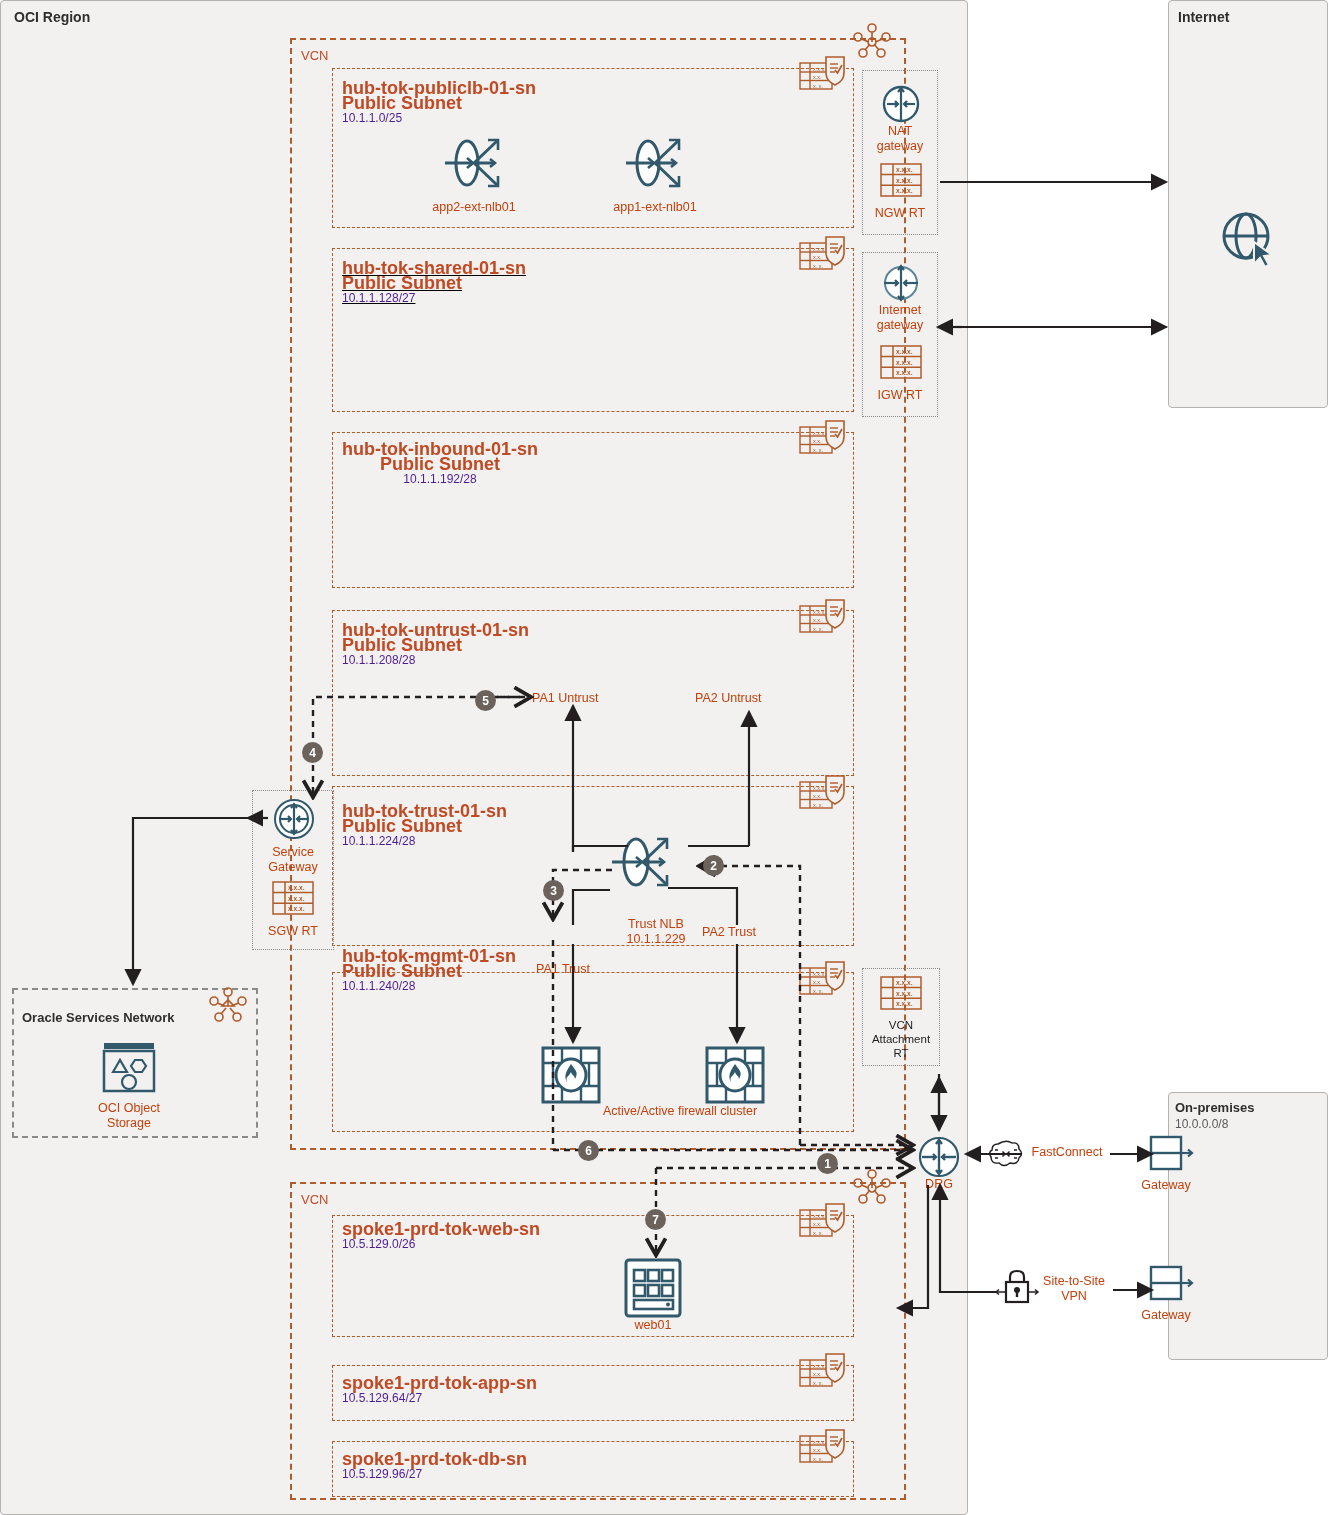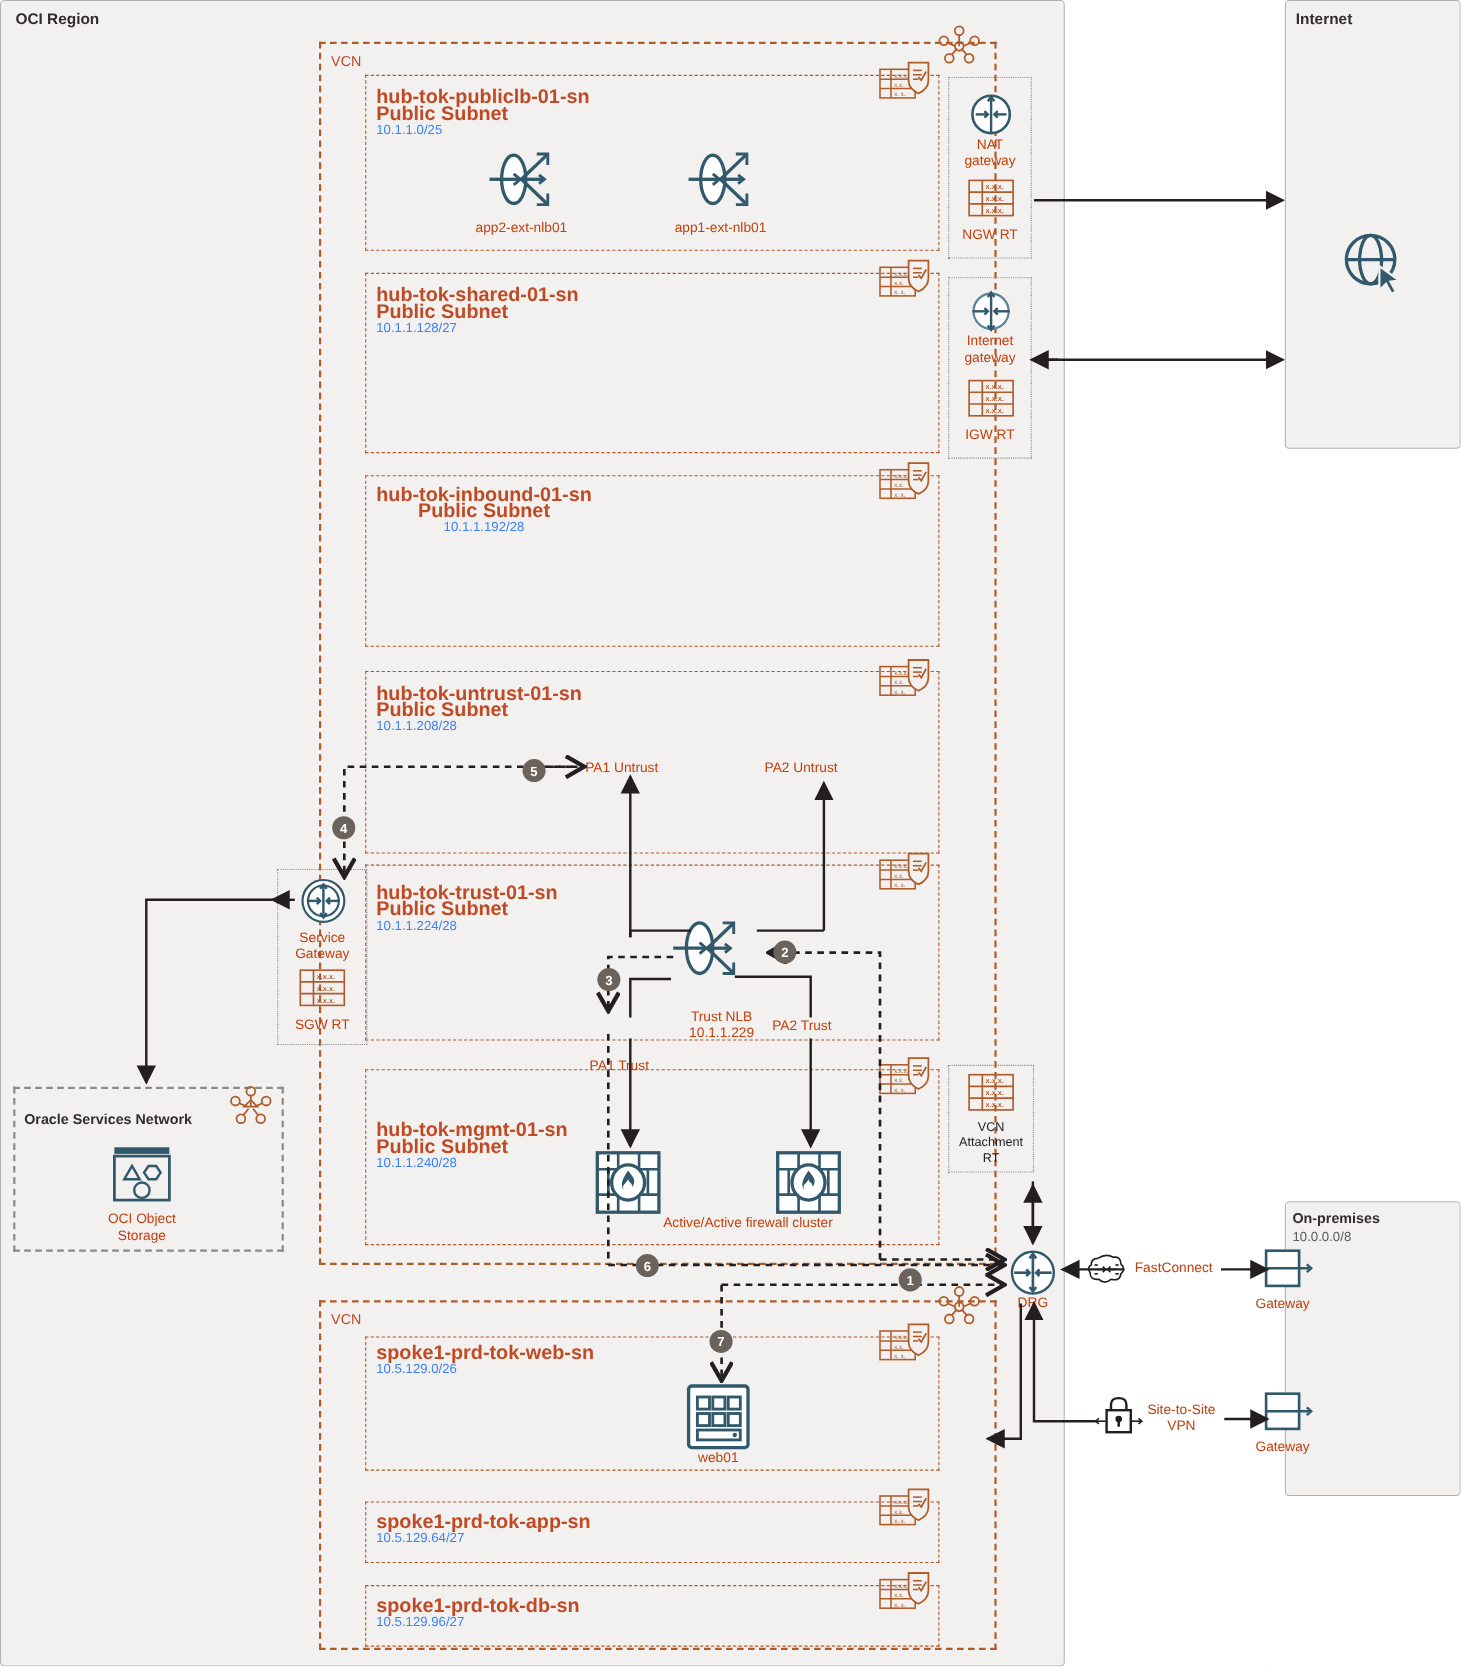--- a/index.html
+++ b/index.html
@@ -12,21 +12,21 @@
   .region-onprem{left:1168px;top:1092px;width:160px;height:268px;background:#f2f1f0;border:1px solid #b5b3b0;border-radius:4px;}
   .region-title{font-size:14px;font-weight:bold;color:#312d2a;}
   .osn-box{left:12px;top:988px;width:246px;height:150px;border:2px dashed #8a8a8a;}
   .osn-title{left:22px;top:1010px;font-size:13px;font-weight:bold;color:#312d2a;}
   
   .vcn{border:2px dashed #b05b2a;}
   .vcn-label{color:#c04a24;font-size:13px;}
   .subnet{border:1px dashed #b05b2a;}
   .sn-name{color:#c04a24;font-size:18px;font-weight:bold;line-height:15px;}
   .sn-type{color:#c04a24;font-size:18px;font-weight:bold;line-height:15px;}
-  .sn-cidr{color:#3b82f6;font-size:12px;line-height:15px;}
+  .sn-cidr{color:#4c1d95;font-size:12px;line-height:15px;}
   .gw-box{border:1px dotted #8a8a8a;}
   .cap{font-size:12.5px;color:#c2410c;text-align:center;line-height:15px;}
   .cap-sm{font-size:11.5px;color:#1d1d1d;text-align:center;line-height:14px;}
   .cap-b{font-size:13px;font-weight:bold;color:#312d2a;}
   .cidr-grey{font-size:12px;color:#5a5a5a;}
   
   .badge{width:21px;height:21px;border-radius:50%;background:#6b625b;color:#fff;font-size:12px;font-weight:bold;
          display:flex;align-items:center;justify-content:center;}
   svg{display:block;overflow:visible;}
   .lines{left:0;top:0;width:1328px;height:1515px;pointer-events:none;}
@@ -153,21 +153,21 @@
         <line x1="31" y1="31" x2="54" y2="9"></line>
           <path d="M45 8 l10 0 l0 10" stroke-width="2.6"></path>
         <line x1="31" y1="31" x2="54" y2="53"></line>
           <path d="M45 54 l10 0 l0 -10" stroke-width="2.6"></path>
       </g>
     </svg>
   </div>
   <div class="abs cap" style="left:595px;top:200px;width:120px;">app1-ext-nlb01</div>
 
   <div class="abs subnet" style="left:332px;top:248px;width:522px;height:164px;"></div>
-  <div class="abs" style="left:342px;top:261px;">
+  <div class="abs" style="left:342px;top:261px;text-decoration:underline;">
     <div class="sn-name">hub-tok-shared-01-sn</div>
     <div class="sn-type">Public Subnet</div>
     <div class="sn-cidr">10.1.1.128/27</div>
   </div>
   <div class="abs" style="left:798px;top:235px;">
     <svg width="50" height="42" viewBox="0 0 50 42">
       <g stroke="#b05b2a" stroke-width="1.4" fill="none">
           <rect x="2" y="8" width="32" height="26"></rect>
       <line x1="2" y1="17" x2="34" y2="17"></line>
           <line x1="2" y1="25.5" x2="34" y2="25.5"></line>
@@ -283,21 +283,21 @@
           <path d="M53 55 l10 0 l0 -10" stroke-width="2.6"></path>
       </g>
     </svg>
   </div>
   <div class="abs cap" style="left:601px;top:917px;width:110px;">Trust NLB</div>
   <div class="abs cap" style="left:601px;top:932px;width:110px;">10.1.1.229</div>
   <div class="abs cap" style="left:536px;top:925px;width:74px;text-align:left;margin-top:37px;">PA1 Trust</div>
   <div class="abs cap" style="left:702px;top:925px;width:76px;text-align:left;">PA2 Trust</div>
 
   <div class="abs subnet" style="left:332px;top:972px;width:522px;height:160px;"></div>
-  <div class="abs" style="left:342px;top:1020px;">
+  <div class="abs" style="left:342px;top:949px;">
     <div class="sn-name">hub-tok-mgmt-01-sn</div>
     <div class="sn-type">Public Subnet</div>
     <div class="sn-cidr">10.1.1.240/28</div>
   </div>
   <div class="abs" style="left:798px;top:960px;">
     <svg width="50" height="42" viewBox="0 0 50 42">
       <g stroke="#b05b2a" stroke-width="1.4" fill="none">
           <rect x="2" y="8" width="32" height="26"></rect>
       <line x1="2" y1="17" x2="34" y2="17"></line>
           <line x1="2" y1="25.5" x2="34" y2="25.5"></line>

